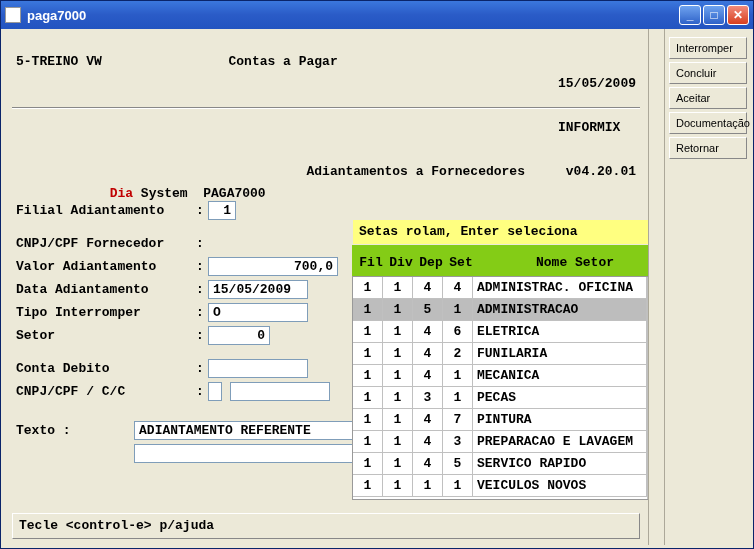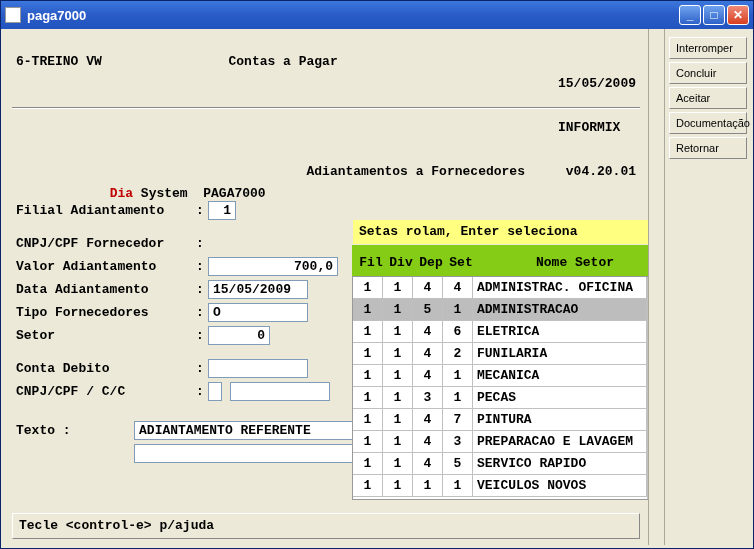--- a/index.html
+++ b/index.html
@@ -213,21 +213,21 @@
       <div class="win-btn close">✕</div>
     </div>
   </div>
 
   <div class="client">
 
     <div class="main-area">
 
       <div class="header-block">
         <div class="header-row">
-          <span>6-TREINO VW</span>
+          <span>5-TREINO VW</span>
           <span>Contas a Pagar</span>
           <span>
             <span>15/05/2009</span>
             &nbsp;&nbsp;
             <span>INFORMIX</span>
           </span>
         </div>
         <div class="header-row">
           <span>
             <span class="red">Dia</span><span> System  PAGA7000</span>
@@ -260,21 +260,21 @@
           <input class="txt-input txt-right" style="width: 130px;" value="700,0">
         </div>
 
         <div class="form-row">
           <span class="form-label">Data Adiantamento  </span>
           <span class="colon">:</span>
           <input class="txt-input" style="width: 100px;" value="15/05/2009">
         </div>
 
         <div class="form-row">
-          <span class="form-label">Tipo Fornecedores  </span>
+          <span class="form-label">Tipo Interromper  </span>
           <span class="colon">:</span>
           <input class="txt-input" style="width: 100px;" value="O">
         </div>
 
         <div class="form-row">
           <span class="form-label">Setor              </span>
           <span class="colon">:</span>
           <input class="txt-input txt-right" style="width: 62px;" value="0">
         </div>
 

